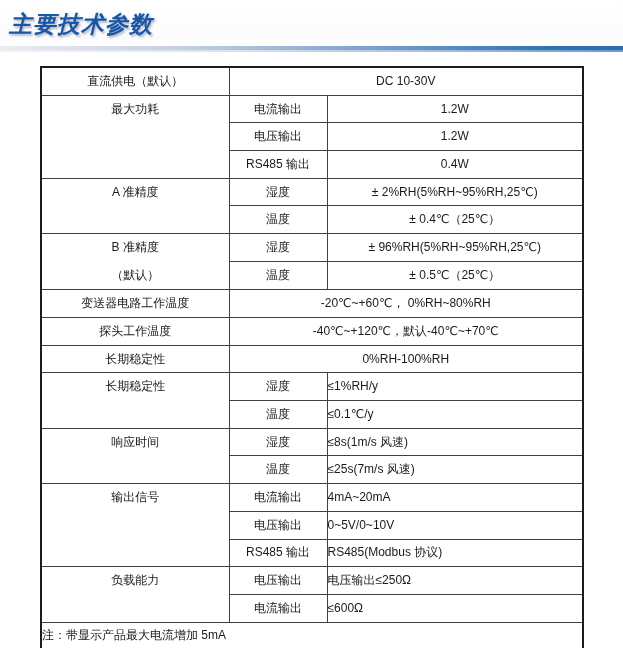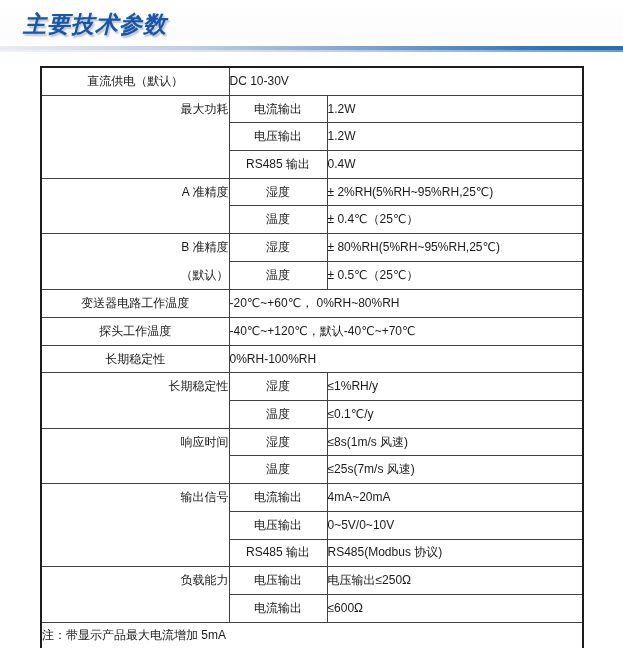--- a/index.html
+++ b/index.html
@@ -4,21 +4,21 @@
 <style>
   html,body{margin:0;padding:0;}
   body{
     width:623px;height:648px;
     background:#ffffff;
     font-family:"Liberation Sans","DejaVu Sans",sans-serif;
     color:#1a1a1a;
     overflow:hidden;
   }
   .header{
-    padding:9px 0 0 23px;
+    padding:9px 0 0 9px;
     background:linear-gradient(180deg,#ffffff 0%,#fbfbfd 100%);
   }
   .page-title{
     display:inline-block;
     font-size:23px;
     font-weight:bold;
     font-style:italic;
     letter-spacing:1px;
     color:#1856a8;
     text-shadow:1.5px 2px 2px rgba(125,135,155,0.55);
@@ -40,24 +40,24 @@
   }
   table.params td{
     border:1px solid #404040;
     height:26.7px;
     padding:0;
     font-size:12px;
     line-height:1.25;
     overflow:hidden;
   }
   td.lbl{text-align:center;}
-  td.top{vertical-align:top;text-align:right;}
+  td.top{vertical-align:top;}
   td.top .ln{display:block;line-height:27.6px;}
   td.sub{text-align:center;}
-  td.c{}
+  td.c{text-align:center;}
   td.l{text-align:left;padding-left:7px;}
   td.note{text-align:left;padding-left:6px;font-size:15px;}
 </style>
 </head>
 <body>
 
 <div class="header">
   <span class="page-title">主要技术参数</span>
 </div>
 <div class="rule-top"></div>
@@ -99,21 +99,21 @@
     <tr>
       <td class="sub">温度</td>
       <td class="c">± 0.4℃（25℃）</td>
     </tr>
     <tr>
       <td class="lbl top" rowspan="2">
         <span class="ln">B 准精度</span>
         <span class="ln">（默认）</span>
       </td>
       <td class="sub">湿度</td>
-      <td class="c">± 80%RH(5%RH~95%RH,25℃)</td>
+      <td class="c">± 96%RH(5%RH~95%RH,25℃)</td>
     </tr>
     <tr>
       <td class="sub">温度</td>
       <td class="c">± 0.5℃（25℃）</td>
     </tr>
     <tr>
       <td class="lbl">变送器电路工作温度</td>
       <td class="c" colspan="2">-20℃~+60℃， 0%RH~80%RH</td>
     </tr>
     <tr>

